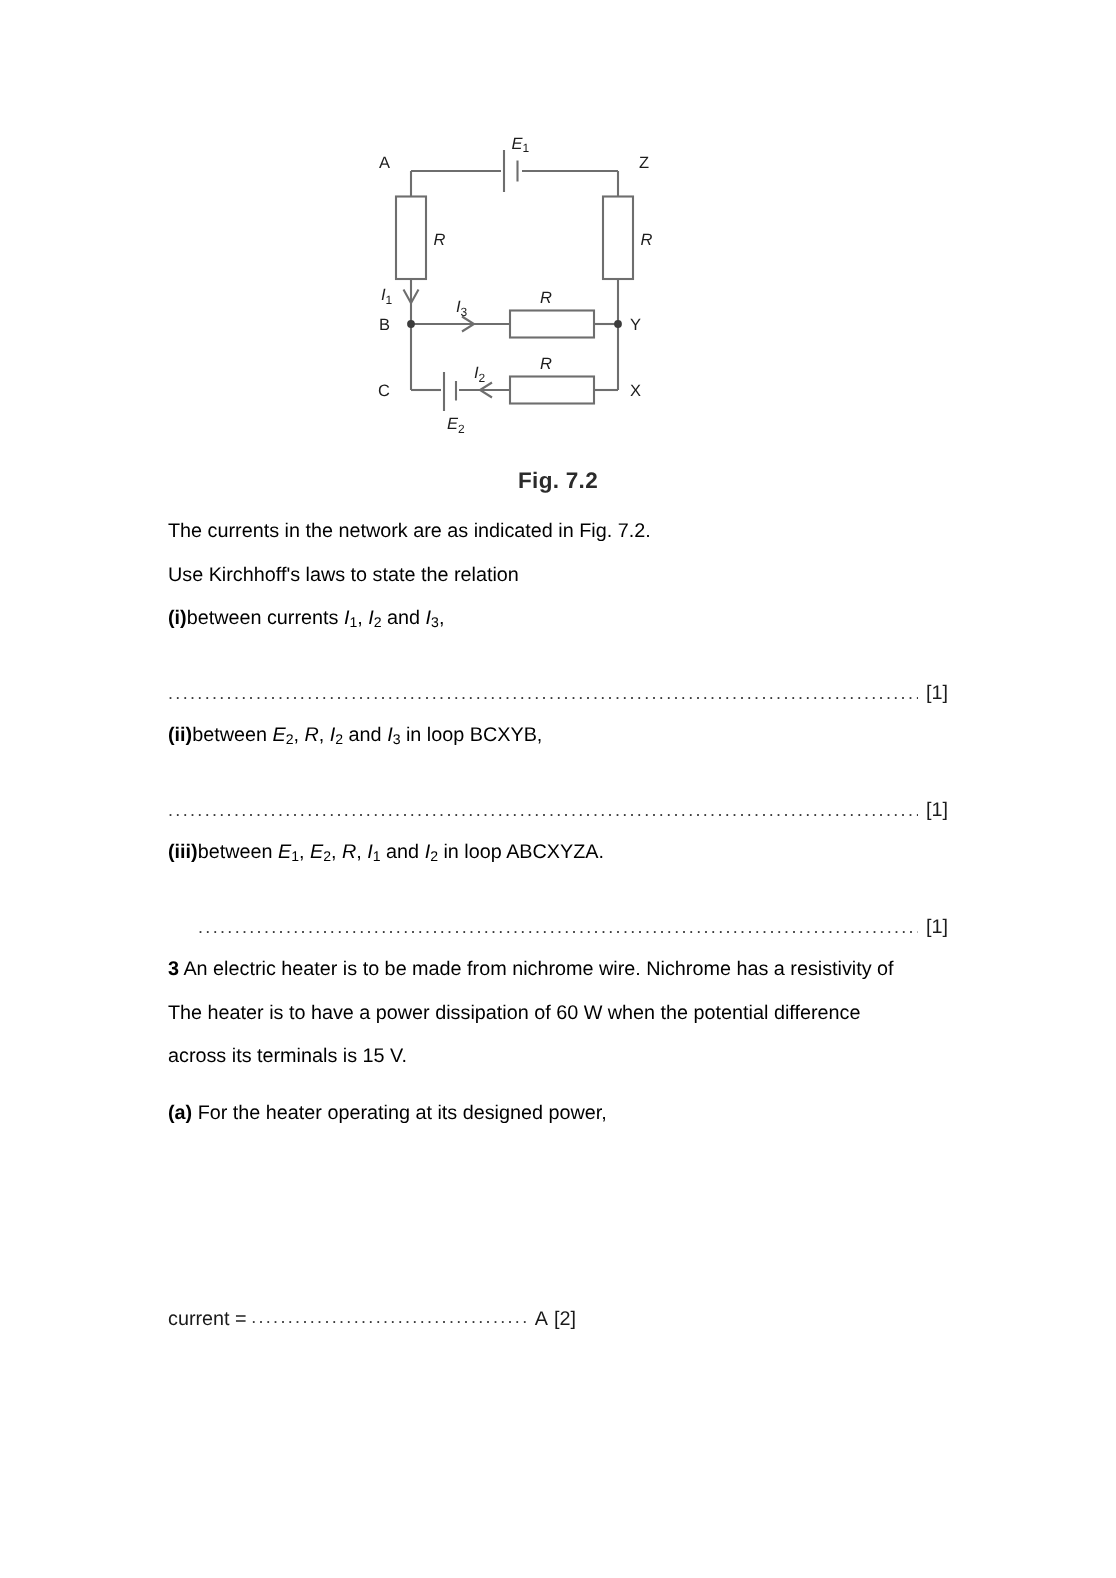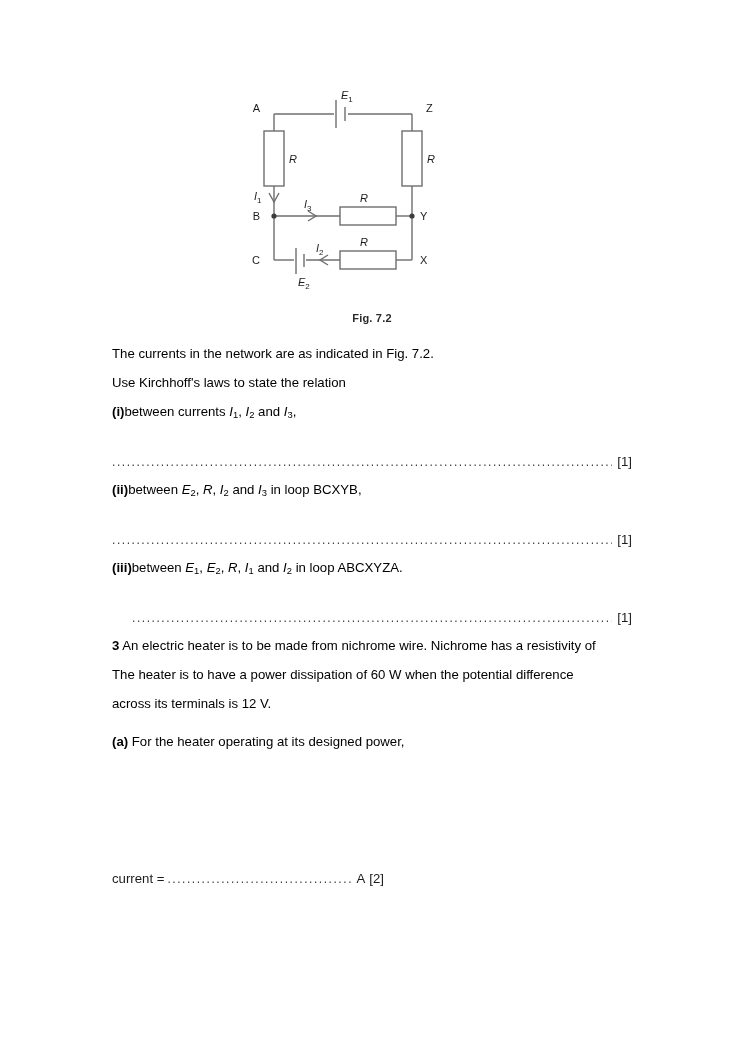--- a/index.html
+++ b/index.html
@@ -24,21 +24,21 @@
     width: 744px;
   }
   .circuit-holder {
     width: 240px;
     margin: 0 auto;
     position: relative;
     height: 210px;
   }
   .fig-caption {
     text-align: center;
-    font-size: 11px;
+    font-size: 15px;
     font-weight: bold;
     color: #2b2b2b;
     margin-top: 14px;
     letter-spacing: 0.2px;
   }
 
   
   .content {
     position: absolute;
     left: 112px;
@@ -91,21 +91,21 @@
     padding-left: 5px;
     font-size: 13.2px;
   }
   .indent { padding-left: 20px; }
 
   .spacer-sm { height: 9px; }
   .spacer-md { height: 20px; }
 
   .answer-row {
     display: flex;
-    align-items: center;
+    align-items: flex-start;
     font-size: 13.2px;
     width: 272px;
   }
   .answer-row .lbl { flex: 0 0 auto; padding-right: 3px; }
   .answer-row .unit { flex: 0 0 auto; padding-left: 4px; }
 </style>
 </head>
 <body>
 
 <div class="figure-wrap">
@@ -220,21 +220,21 @@
     <span class="mark">[1]</span>
   </div>
 
   <div class="line">
     <span class="bold">3</span>
     <span>An electric heater is to be made from nichrome wire. Nichrome has a resistivity of</span>
   </div>
 
 
   <div class="line">The heater is to have a power dissipation of 60 W when the potential difference</div>
-  <div class="line">across its terminals is 12 V.</div>
+  <div class="line">across its terminals is 15 V.</div>
 
   <div class="spacer-sm"></div>
 
   <div class="line">
     <span class="bold">(a)</span>
     <span>For the heater operating at its designed power,</span>
   </div>
 
 
   <div style="height:108px"></div>

